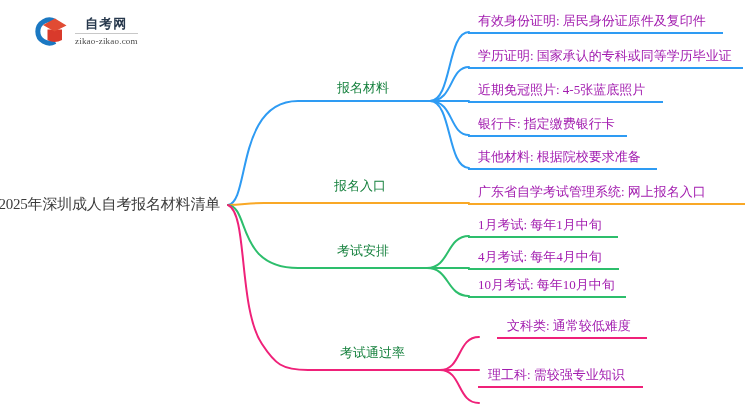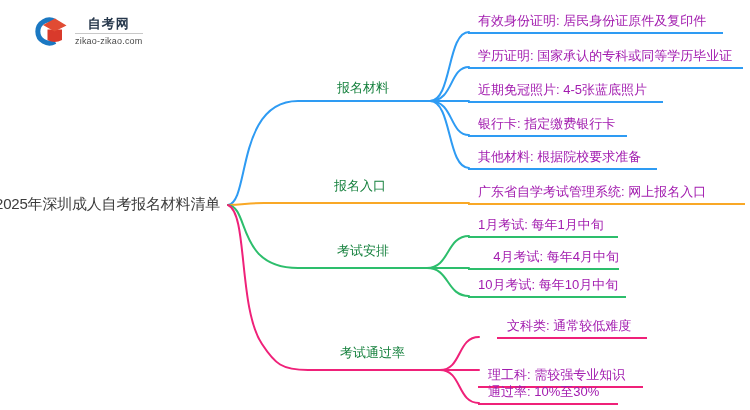--- a/index.html
+++ b/index.html
@@ -1,18 +1,18 @@
 <!DOCTYPE html>
 <html><head>
 <meta charset="utf-8">
 <style>
   html,body{margin:0;padding:0;background:#fff;}
   .canvas{
     position:relative;width:750px;height:410px;background:#ffffff;
-    font-family:Liberation Sans, sans-serif;overflow:hidden;
+    font-family:Liberation Serif, serif;overflow:hidden;
   }
   svg.lines{position:absolute;left:0;top:0;}
   .title{
     position:absolute;right:530px;top:195px;font-size:15px;line-height:18px;
     color:#3c3c3c;white-space:nowrap;letter-spacing:-0.2px;
   }
   .blabel{
     position:absolute;font-size:13px;line-height:15px;color:#15803d;white-space:nowrap;
   }
   .node{
@@ -79,20 +79,19 @@
 
   <div class="node" style="left: 468px; top: 12px; width: 255px; border-bottom-color: rgb(46, 155, 243);">有效身份证明: 居民身份证原件及复印件</div>
   <div class="node" style="left: 468px; top: 47px; width: 275px; border-bottom-color: rgb(46, 155, 243);">学历证明: 国家承认的专科或同等学历毕业证</div>
   <div class="node" style="left: 468px; top: 81px; width: 195px; border-bottom-color: rgb(46, 155, 243);">近期免冠照片: 4-5张蓝底照片</div>
   <div class="node" style="left: 468px; top: 115px; width: 159px; border-bottom-color: rgb(46, 155, 243);">银行卡: 指定缴费银行卡</div>
   <div class="node" style="left: 468px; top: 148px; width: 189px; border-bottom-color: rgb(46, 155, 243);">其他材料: 根据院校要求准备</div>
 
   <div class="node" style="left: 468px; top: 183px; width: 277px; border-bottom-color: rgb(249, 168, 38);">广东省自学考试管理系统: 网上报名入口</div>
 
   <div class="node" style="left: 468px; top: 216px; width: 150px; border-bottom-color: rgb(45, 190, 108);">1月考试: 每年1月中旬</div>
-  <div class="node" style="left: 468px; top: 248px; width: 151px; border-bottom-color: rgb(45, 190, 108); text-align: right;">4月考试: 每年4月中旬</div>
+  <div class="node" style="left: 468px; top: 248px; width: 151px; border-bottom-color: rgb(45, 190, 108);">4月考试: 每年4月中旬</div>
   <div class="node" style="left: 468px; top: 276px; width: 158px; border-bottom-color: rgb(45, 190, 108);">10月考试: 每年10月中旬</div>
 
   <div class="node" style="left: 497px; top: 317px; width: 150px; border-bottom-color: rgb(239, 33, 121);">文科类: 通常较低难度</div>
   <div class="node" style="left: 478px; top: 350px; width: 165px; border-bottom-color: rgb(239, 33, 121); margin-top: 16px;">理工科: 需较强专业知识</div>
-  <div class="node" style="left: 478px; top: 383px; width: 140px; border-bottom-color: rgb(239, 33, 121);">通过率: 10%至30%</div>
 
 </div>
 
 </body></html>

